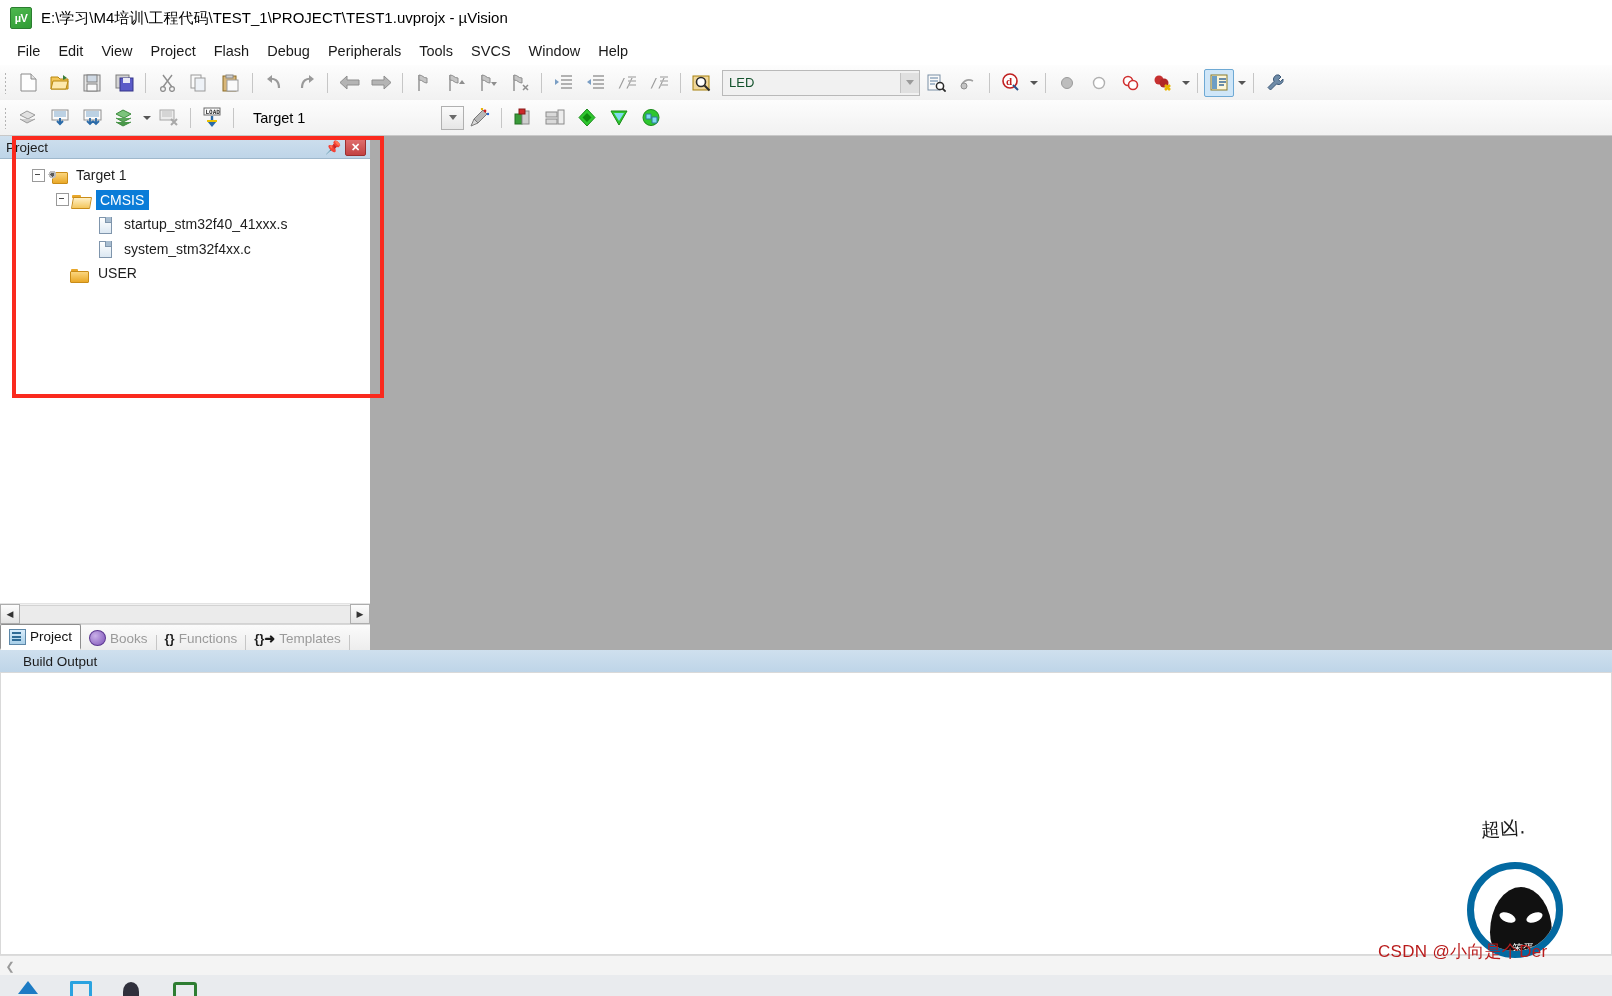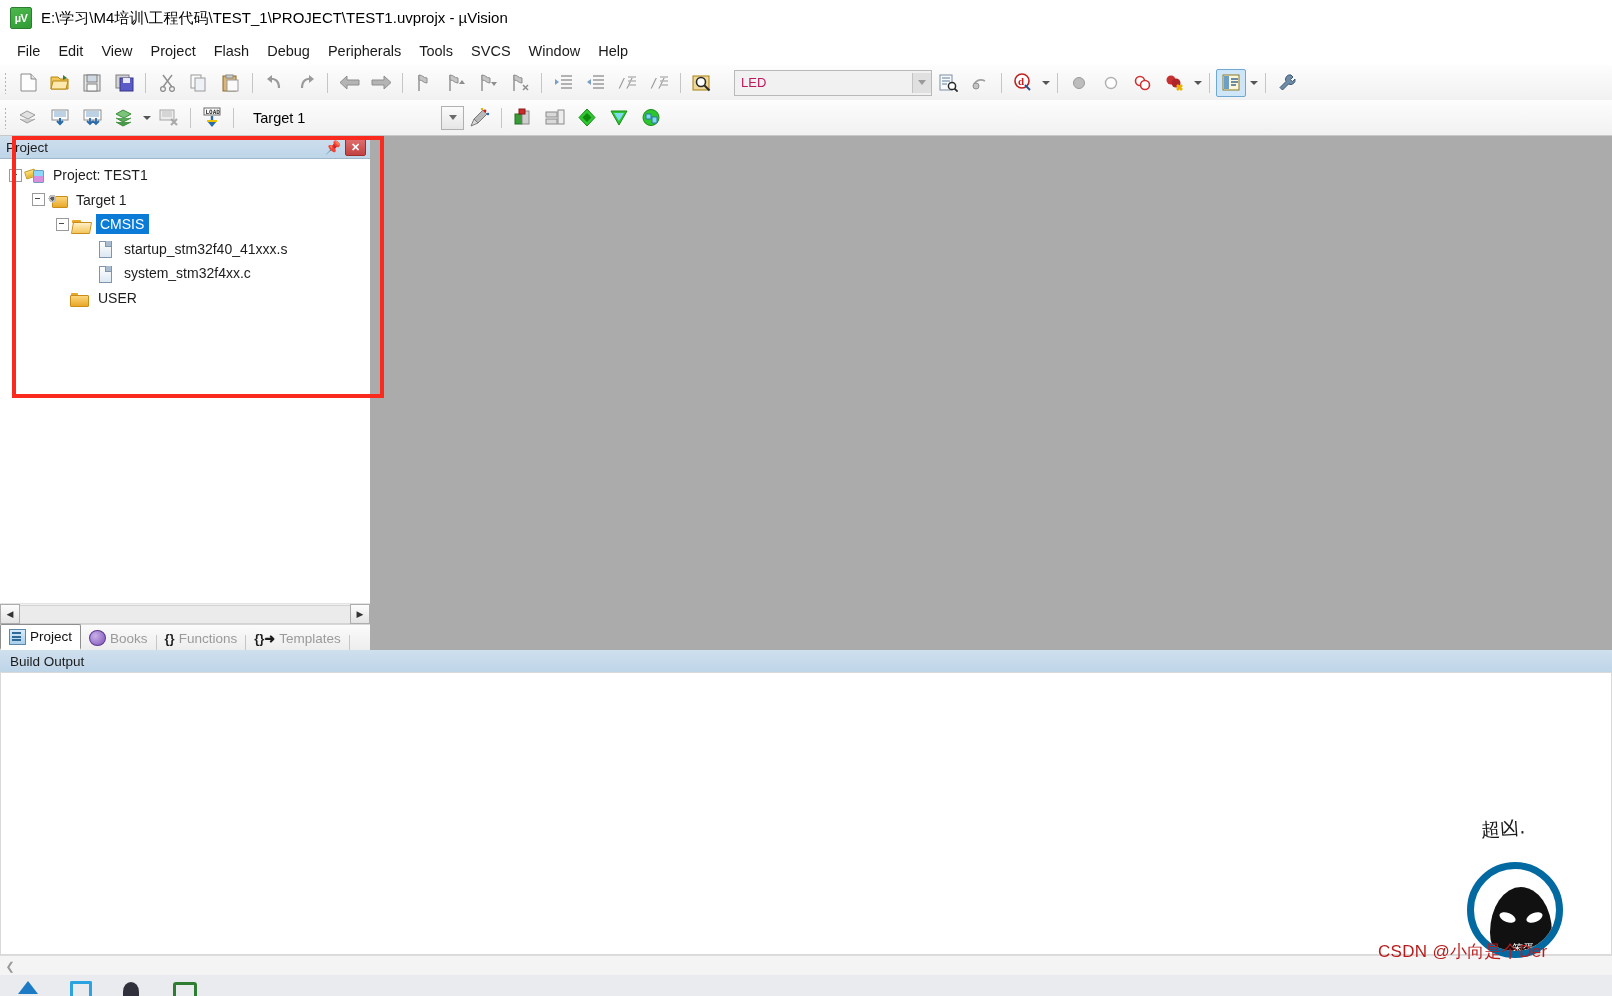--- a/index.html
+++ b/index.html
@@ -75,24 +75,24 @@
   .tdrop {
     width: 13px; height: 26px; flex: none;
     display: flex; align-items: center; justify-content: center;
   }
   .tdrop::after {
     content: ""; width: 0; height: 0;
     border-left: 4px solid transparent; border-right: 4px solid transparent;
     border-top: 4px solid #555;
   }
   .findbox {
-    width: 198px; height: 26px; margin-left: 16px; flex: none;
+    width: 198px; height: 26px; margin-left: 4px; flex: none;
     background: #f1f1f1; border: 1px solid #b9b9b9;
     display: flex; align-items: center;
-    font-size: 13px; color: #be185d; padding-left: 6px; box-sizing: border-box;
+    font-size: 13px; color: #14532d; padding-left: 6px; box-sizing: border-box;
   }
   .findbox-arrow {
     margin-left: auto; width: 18px; height: 20px; background: #e0e0e0;
     border-left: 1px solid #c3c3c3;
     display: flex; align-items: center; justify-content: center;
   }
   .findbox-arrow::after {
     content: ""; width: 0; height: 0;
     border-left: 4px solid transparent; border-right: 4px solid transparent;
     border-top: 5px solid #9a9a9a;
@@ -278,21 +278,21 @@
   }
   .tab-glyph { font-size: 13px; color: #1d1d1d; margin-right: 4px; font-weight: bold; }
 
   
   .build-header {
     position: absolute; left: 0; top: 650px; width: 1612px; height: 22px;
     background: linear-gradient(#cfe0ee, #bed5e8);
     border-bottom: 1px solid #9fb8cc;
     display: flex; align-items: center;
   }
-  .build-title { font-size: 13.5px; color: #1b1b1b; padding-left: 10px; }
+  .build-title { font-size: 13.5px; color: #1b1b1b; padding-left: 23px; }
   .build-body {
     position: absolute; left: 0; top: 672px; width: 1612px; height: 283px;
     background: #ffffff; border: 1px solid #d9d9d9; box-sizing: border-box;
   }
   .build-scroll-bottom {
     position: absolute; left: 0; top: 955px; width: 1612px; height: 20px;
     background: #f4f4f4; border-top: 1px solid #dcdcdc;
     display: flex; align-items: center;
   }
   .bs-left {
@@ -748,26 +748,20 @@
       <div class="panel-title">Project</div>
       <div class="panel-btns">
         <div class="pin-btn">📌</div>
         <div class="close-btn">✕</div>
       </div>
     </div>
 
     <div class="tree-wrap">
       <div class="tree">
 
-        <div class="trow">
-          <div class="dots" style="width:8px"></div>
-          <div class="expander"></div>
-          <div class="ico ico-project"></div>
-          <div class="tlabel">Project: TEST1</div>
-        </div>
 
         <div class="trow">
           <div class="dots" style="width:31px"></div>
           <div class="expander"></div>
           <div class="ico ico-target"></div>
           <div class="tlabel">Target 1</div>
         </div>
 
 
         <div class="trow selected">

